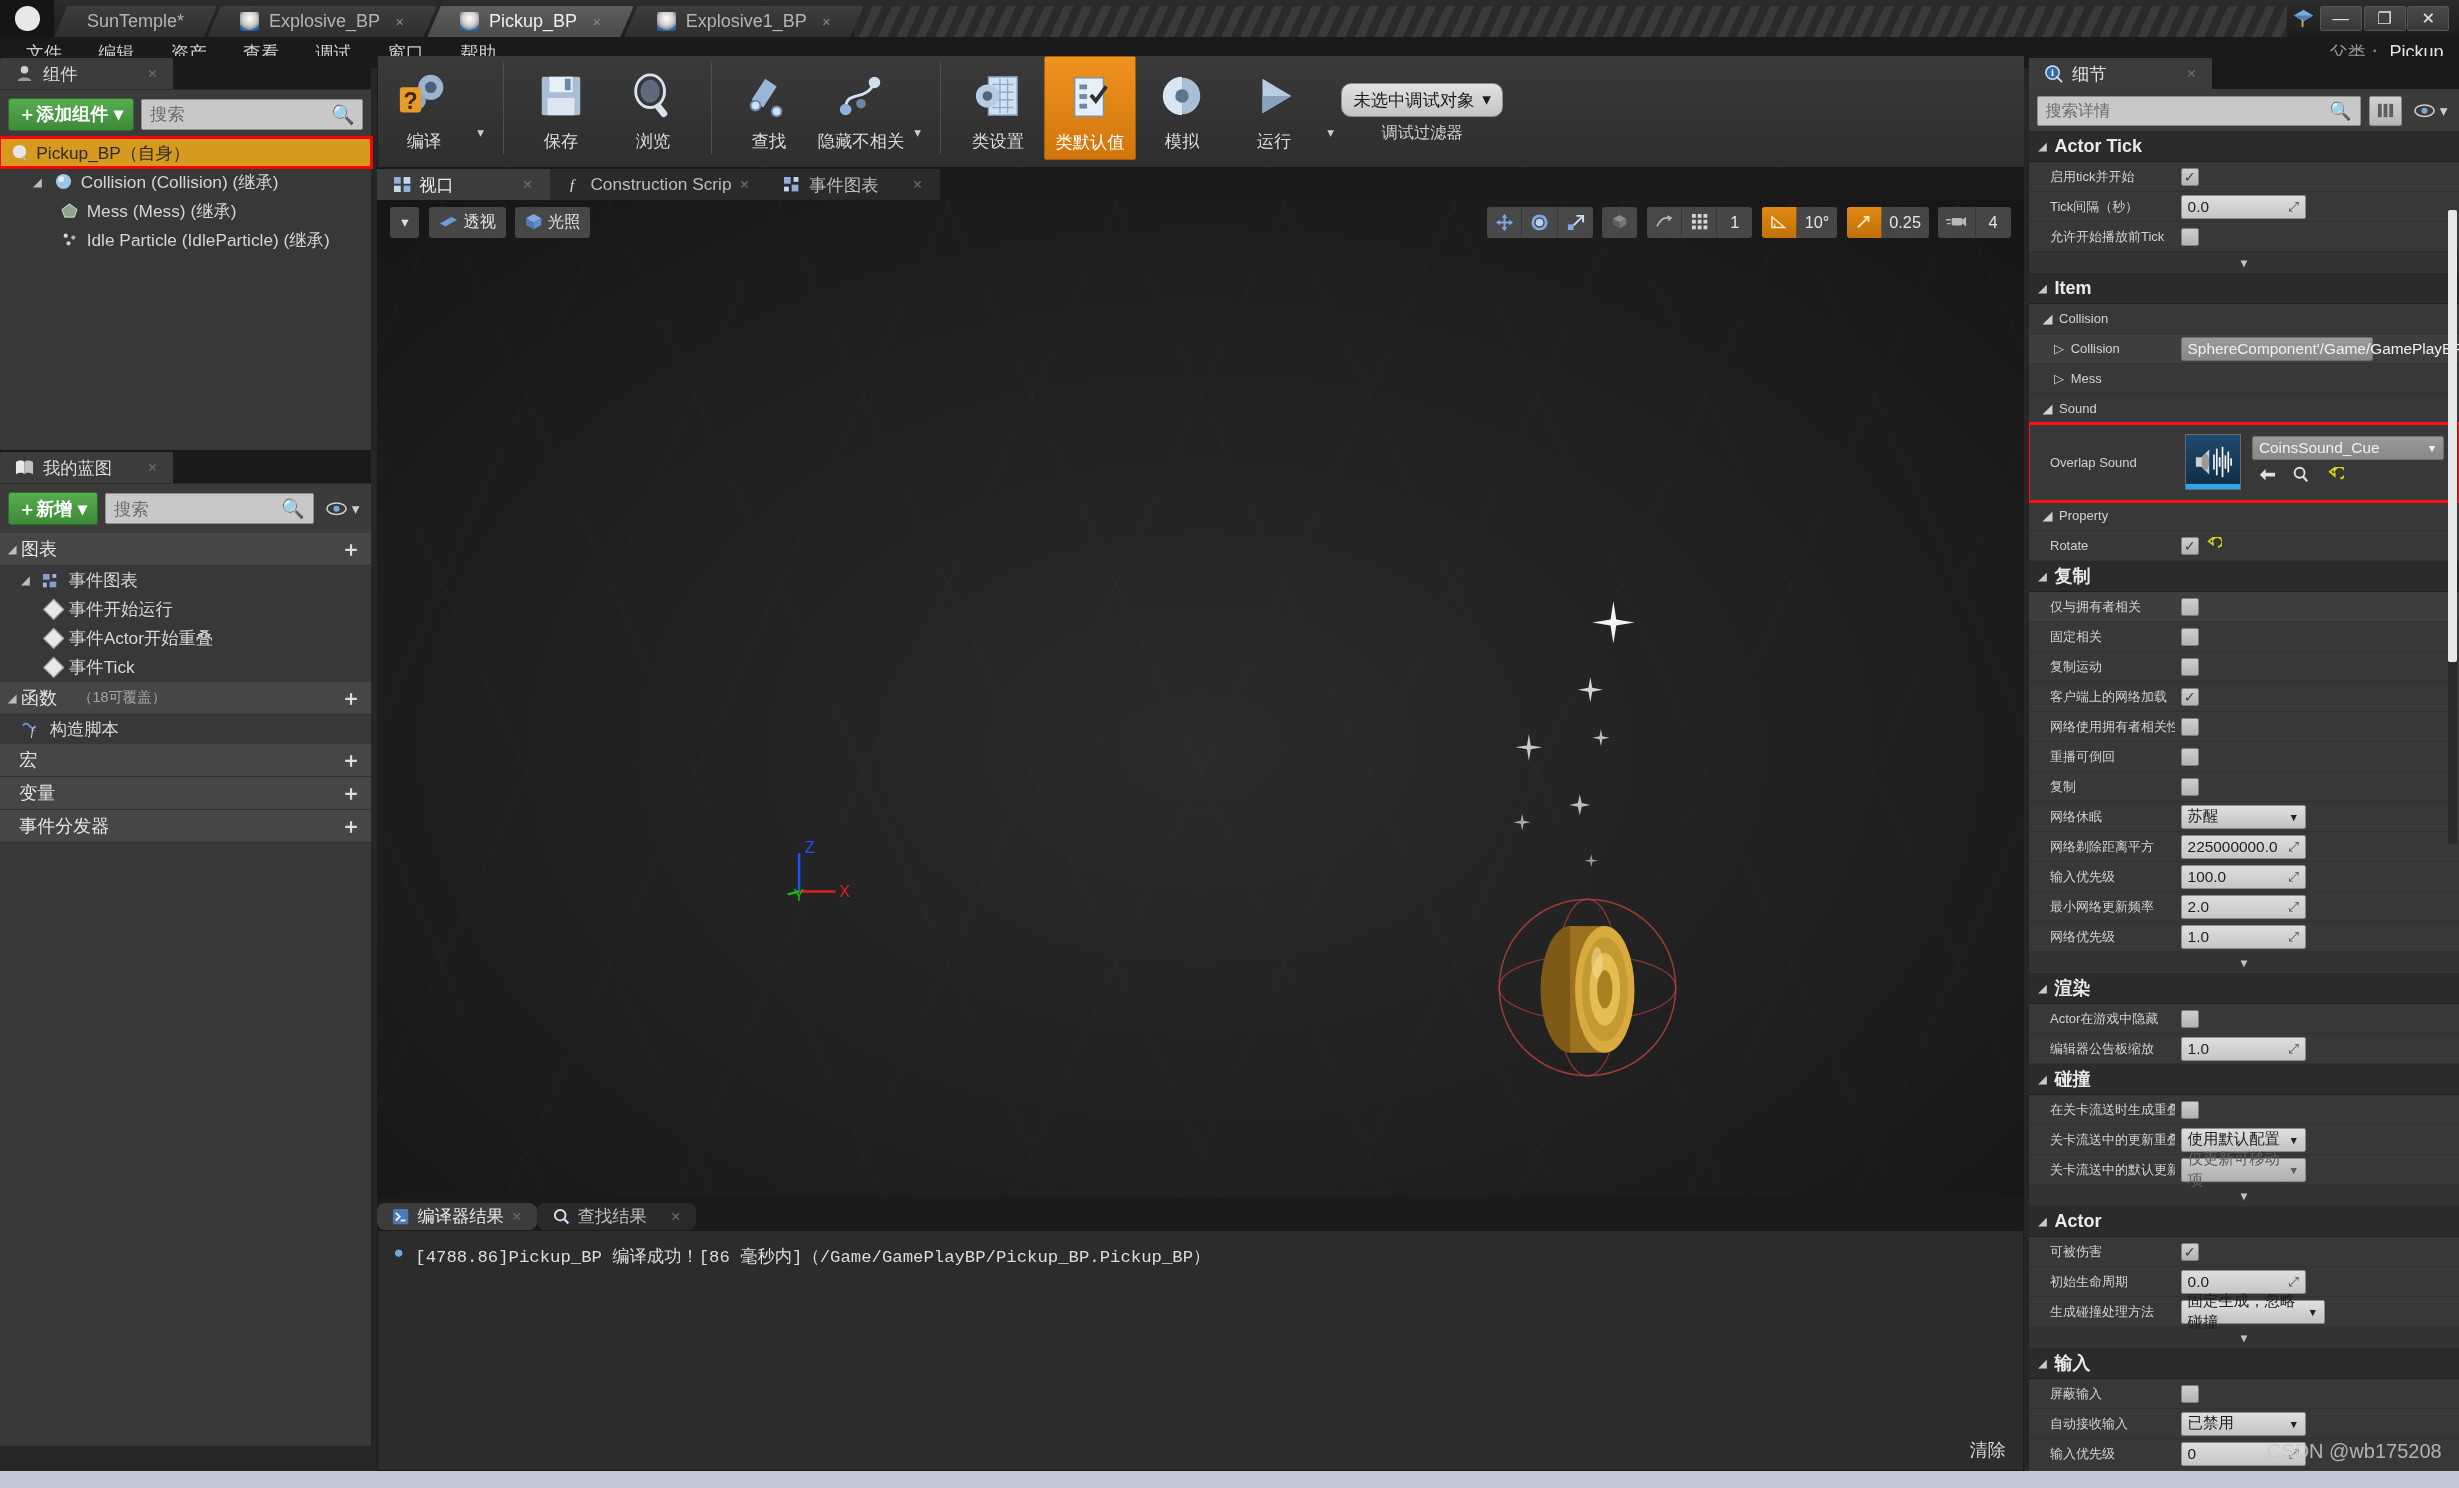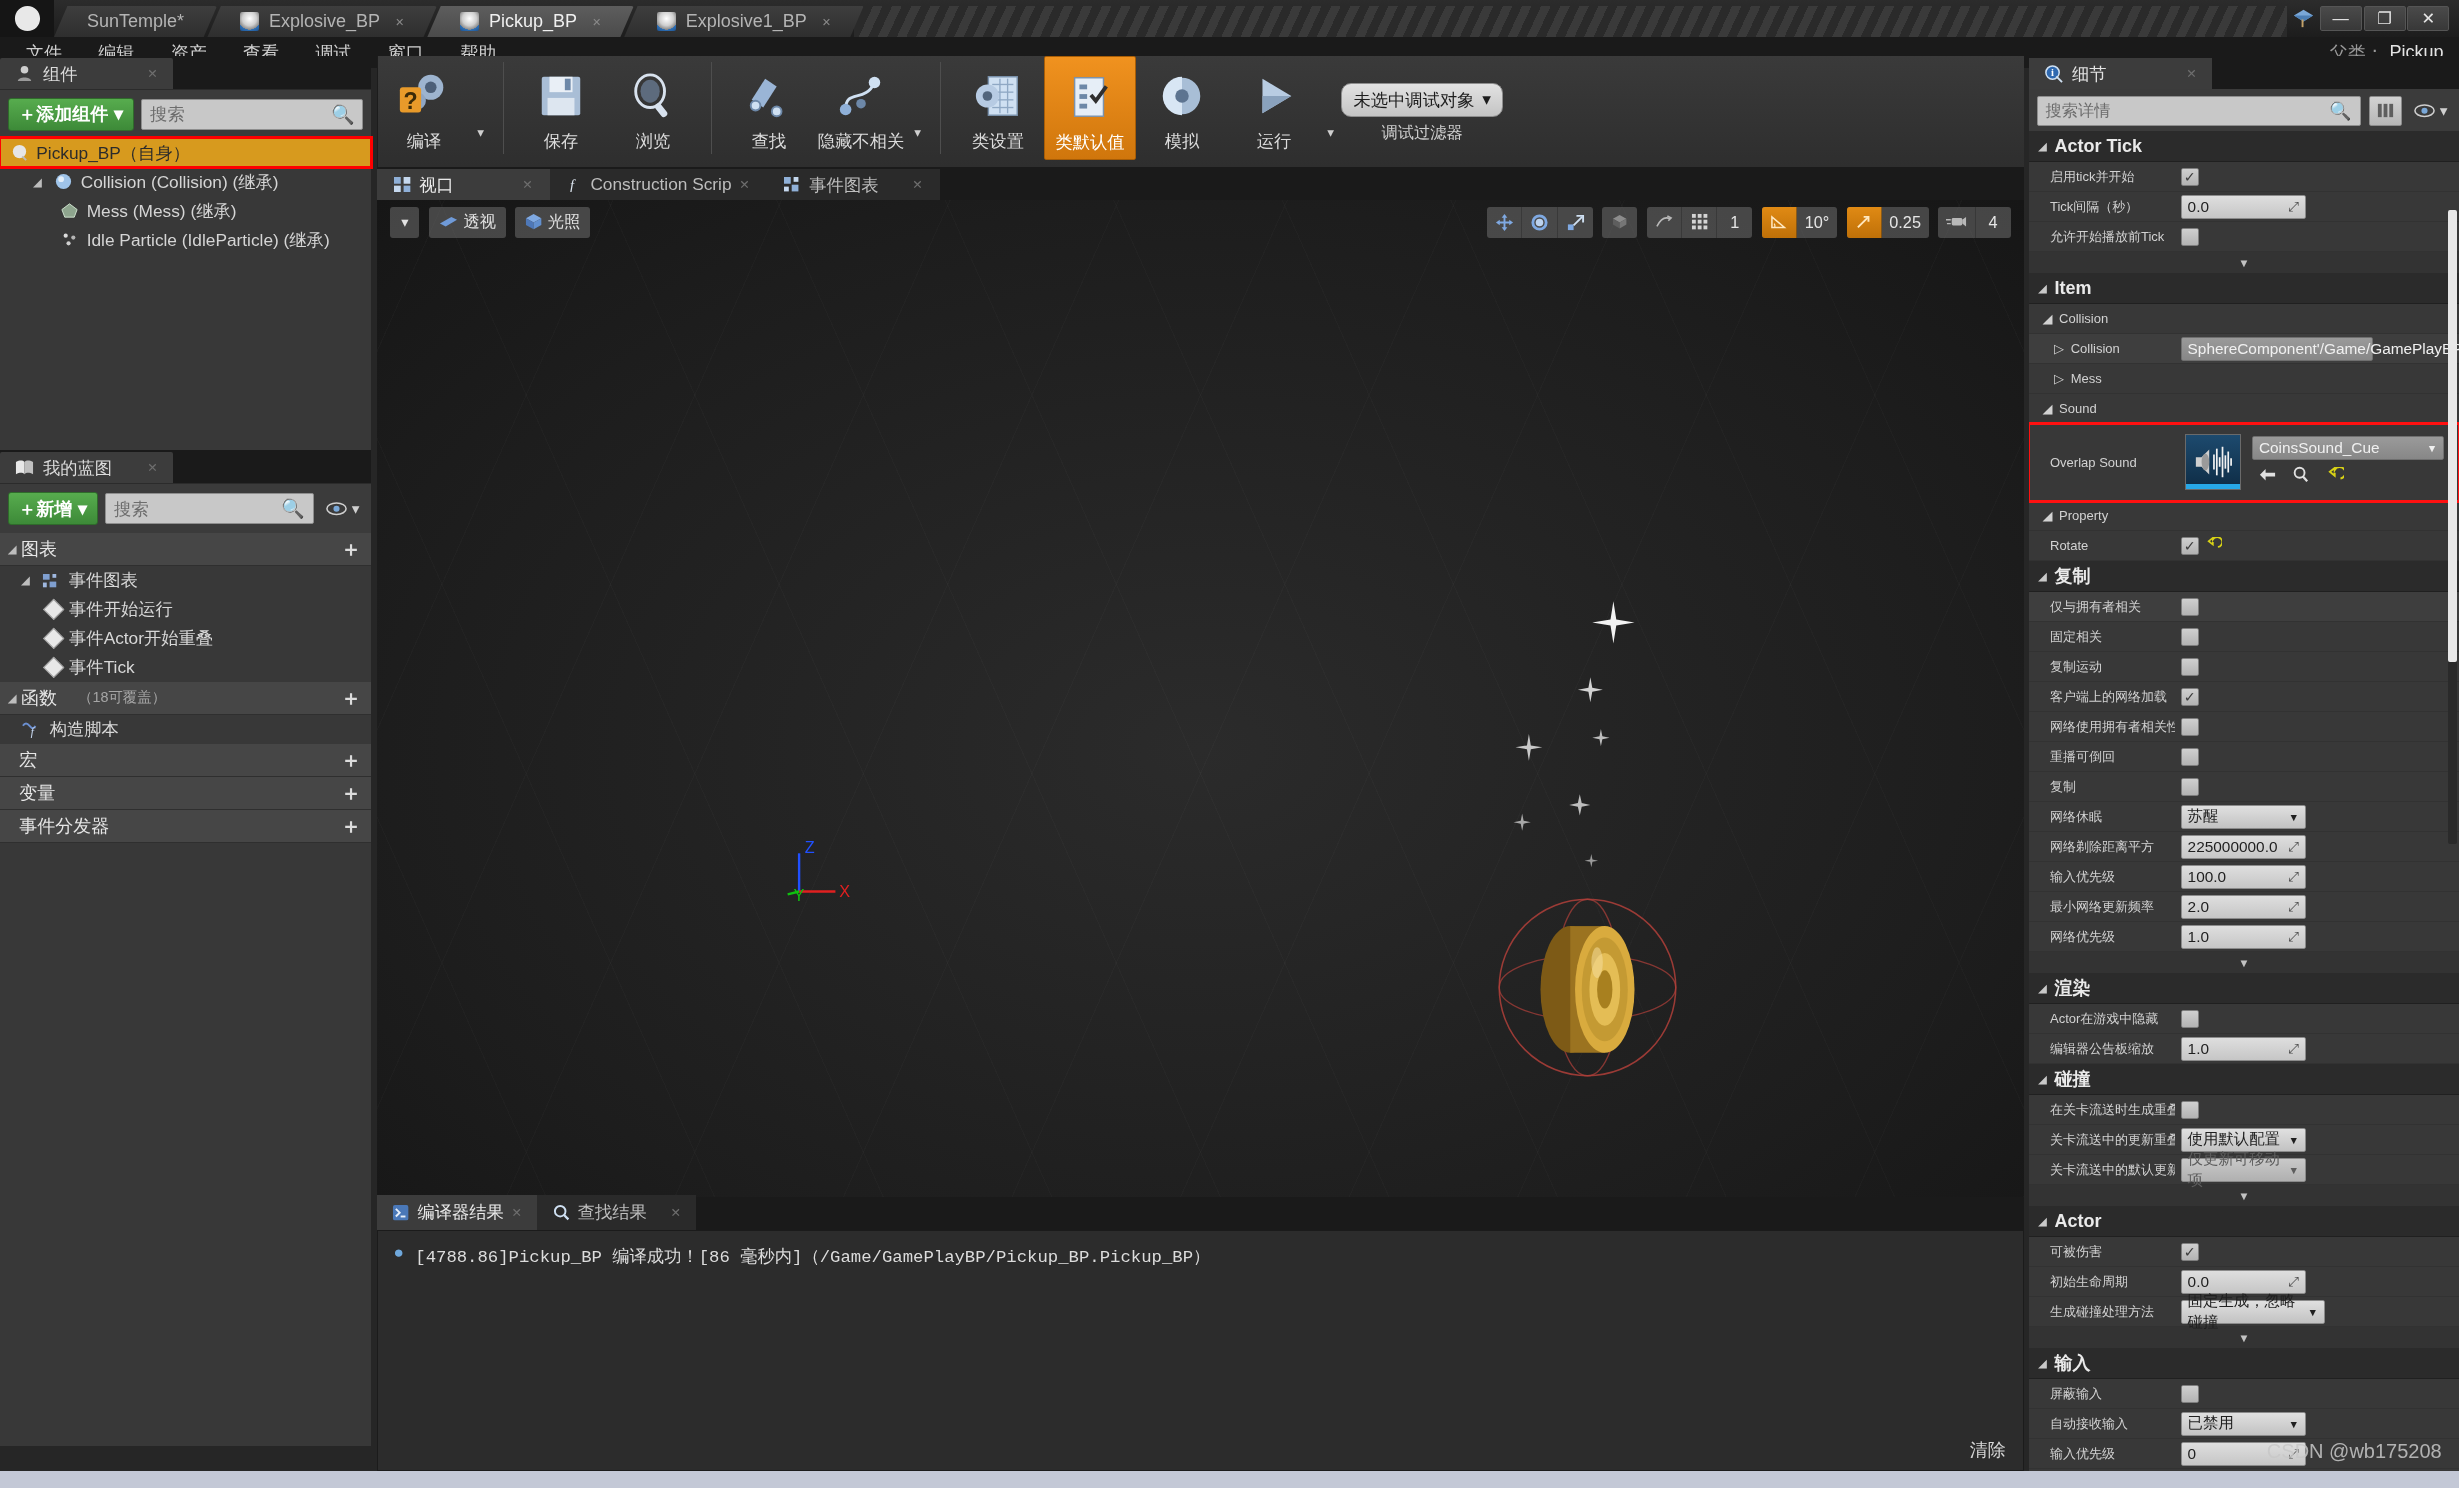--- a/index.html
+++ b/index.html
@@ -173,22 +173,22 @@
       repeating-linear-gradient(66deg, rgba(255,255,255,0.018) 0 1px, transparent 1px 154px),
       repeating-linear-gradient(-66deg, rgba(255,255,255,0.018) 0 1px, transparent 1px 154px),
       radial-gradient(ellipse at 50% 55%, #2b2b2b 0%, #1d1d1d 70%, #161616 100%);
   }
   .axisgizmo { position: absolute; left: 403px; bottom: 288px; width: 86px; height: 77px; }
   .clearbtn { position: absolute; right: 17.3px; bottom: 7.7px; font-size: 18px; color: #d6d6d6; }
 
   
   .results { position: absolute; left: 0; bottom: 0; right: 0; height: 274px; }
   .res-tabbar { height: 33px; display: flex; align-items: flex-end; background: #1a1a1a; }
-  .res-tab { height: 35px; display: flex; align-items: center; gap: 7.7px; padding: 0 15.4px;
-    color: #bdbdbd; font-size: 17.3px; min-width: 159px; background: #2a2a2a; }
+  .res-tab { height: 27px; display: flex; align-items: center; gap: 7.7px; padding: 0 15.4px;
+    color: #bdbdbd; font-size: 17.3px; min-width: 159px; background: #2a2a2a; border-radius: 8px; }
   .res-tab.active { background: #3c3c3c; color: #eaeaea; }
   .res-tab .rtclose { margin-left: auto; color: #6e6e6e; font-size: 12.5px; }
   .res-body { position: absolute; left: 0; top: 33px; right: 0; bottom: 0;
     background: #2c2c2c; border: 1px solid #1b1b1b; padding: 13.4px 0 0 0; }
   .res-line { display: flex; align-items: flex-start; gap: 11.5px; padding: 0 15.4px; font-size: 17.3px;
     font-family: "Liberation Mono", monospace; color: #dcdcdc; }
   .res-bullet { color: #6fa8dc; font-size: 17.3px; line-height: 1.2; }
 
   
   .rightcol { position: absolute; left: 2029px; top: 56px; width: 430px; bottom: 17.3px; background:#383838; }

